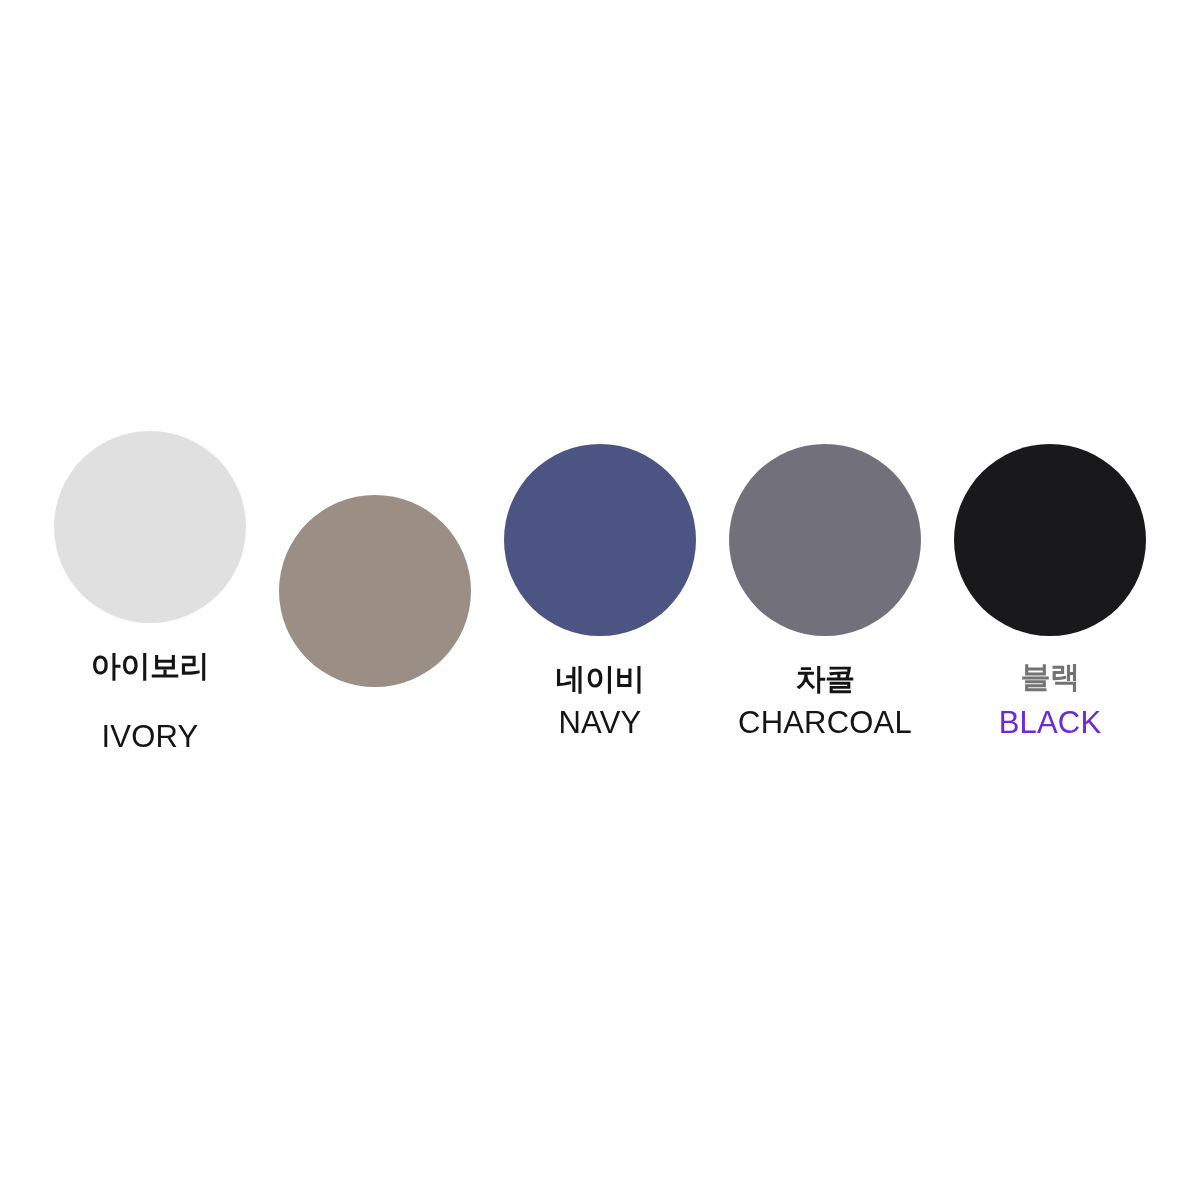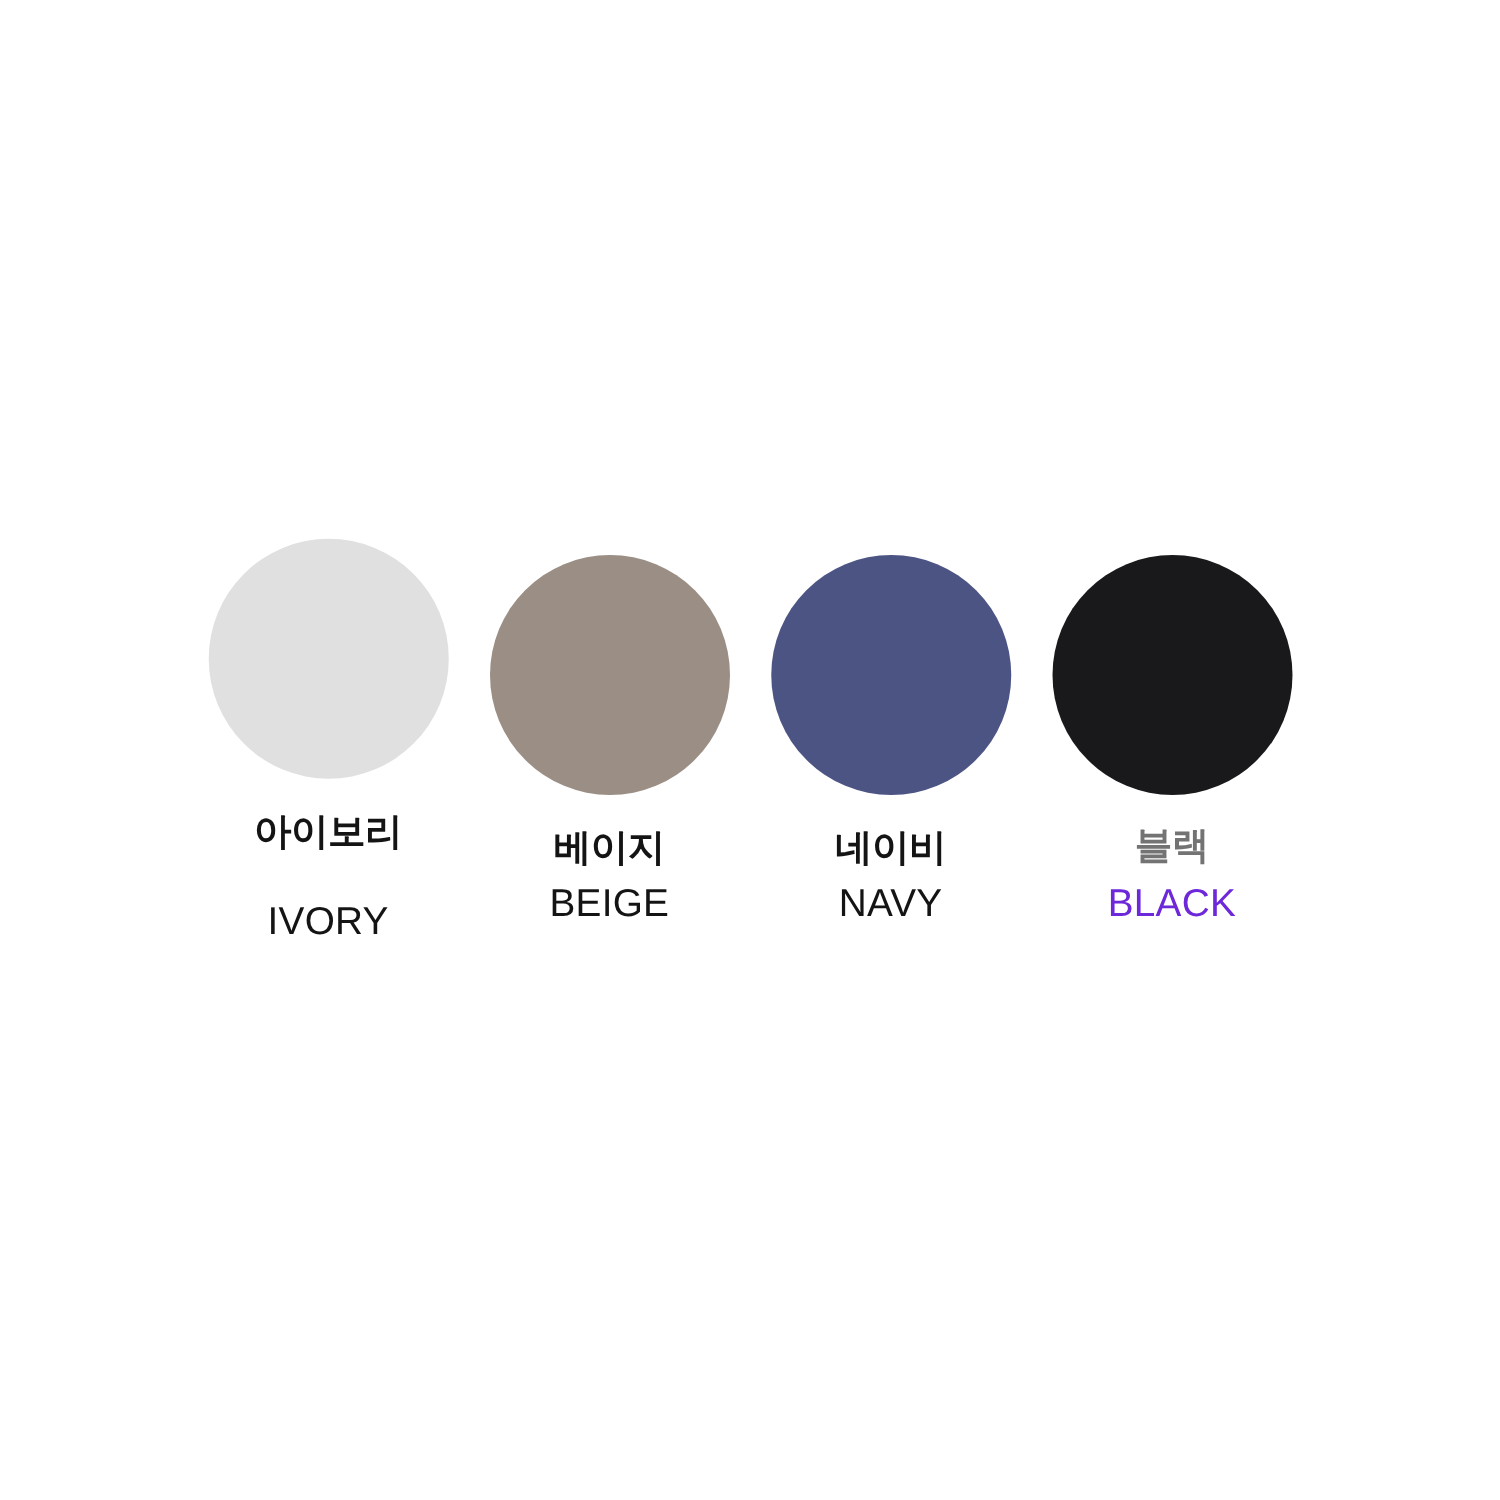--- a/index.html
+++ b/index.html
@@ -84,34 +84,37 @@
     <div class="swatch">
       <div class="swatch-chip" style="background-color: rgb(224, 224, 224);"></div>
       <div class="swatch-labels">
         <span class="label-ko" style="color: rgb(20, 20, 20);">아이보리</span>
         <span class="label-en" style="color: rgb(20, 20, 20); margin-top: 40px;">IVORY</span>
       </div>
     </div>
 
     <div class="swatch">
       <div class="swatch-chip" style="background-color: rgb(154, 142, 133);"></div>
-      <div class="swatch-labels">
-        <span class="label-ko" style="color: rgb(20, 20, 20);">베이지</span>
-        <span class="label-en" style="color: rgb(20, 20, 20);">BEIGE</span>
-      </div>
     </div>
 
     <div class="swatch">
       <div class="swatch-chip" style="background-color: rgb(76, 84, 132);"></div>
       <div class="swatch-labels">
         <span class="label-ko" style="color: rgb(20, 20, 20);">네이비</span>
         <span class="label-en" style="color: rgb(20, 20, 20);">NAVY</span>
       </div>
     </div>
 
+    <div class="swatch">
+      <div class="swatch-chip" style="background-color: rgb(114, 112, 122);"></div>
+      <div class="swatch-labels">
+        <span class="label-ko" style="color: rgb(20, 20, 20);">차콜</span>
+        <span class="label-en" style="color: rgb(20, 20, 20);">CHARCOAL</span>
+      </div>
+    </div>
 
     <div class="swatch">
       <div class="swatch-chip" style="background-color: rgb(25, 25, 27);"></div>
       <div class="swatch-labels">
         <span class="label-ko" style="color: #737373; font-family: Liberation Mono, monospace;">블랙</span>
         <span class="label-en" style="color: #6d28d9;">BLACK</span>
       </div>
     </div>
 
   </div>

